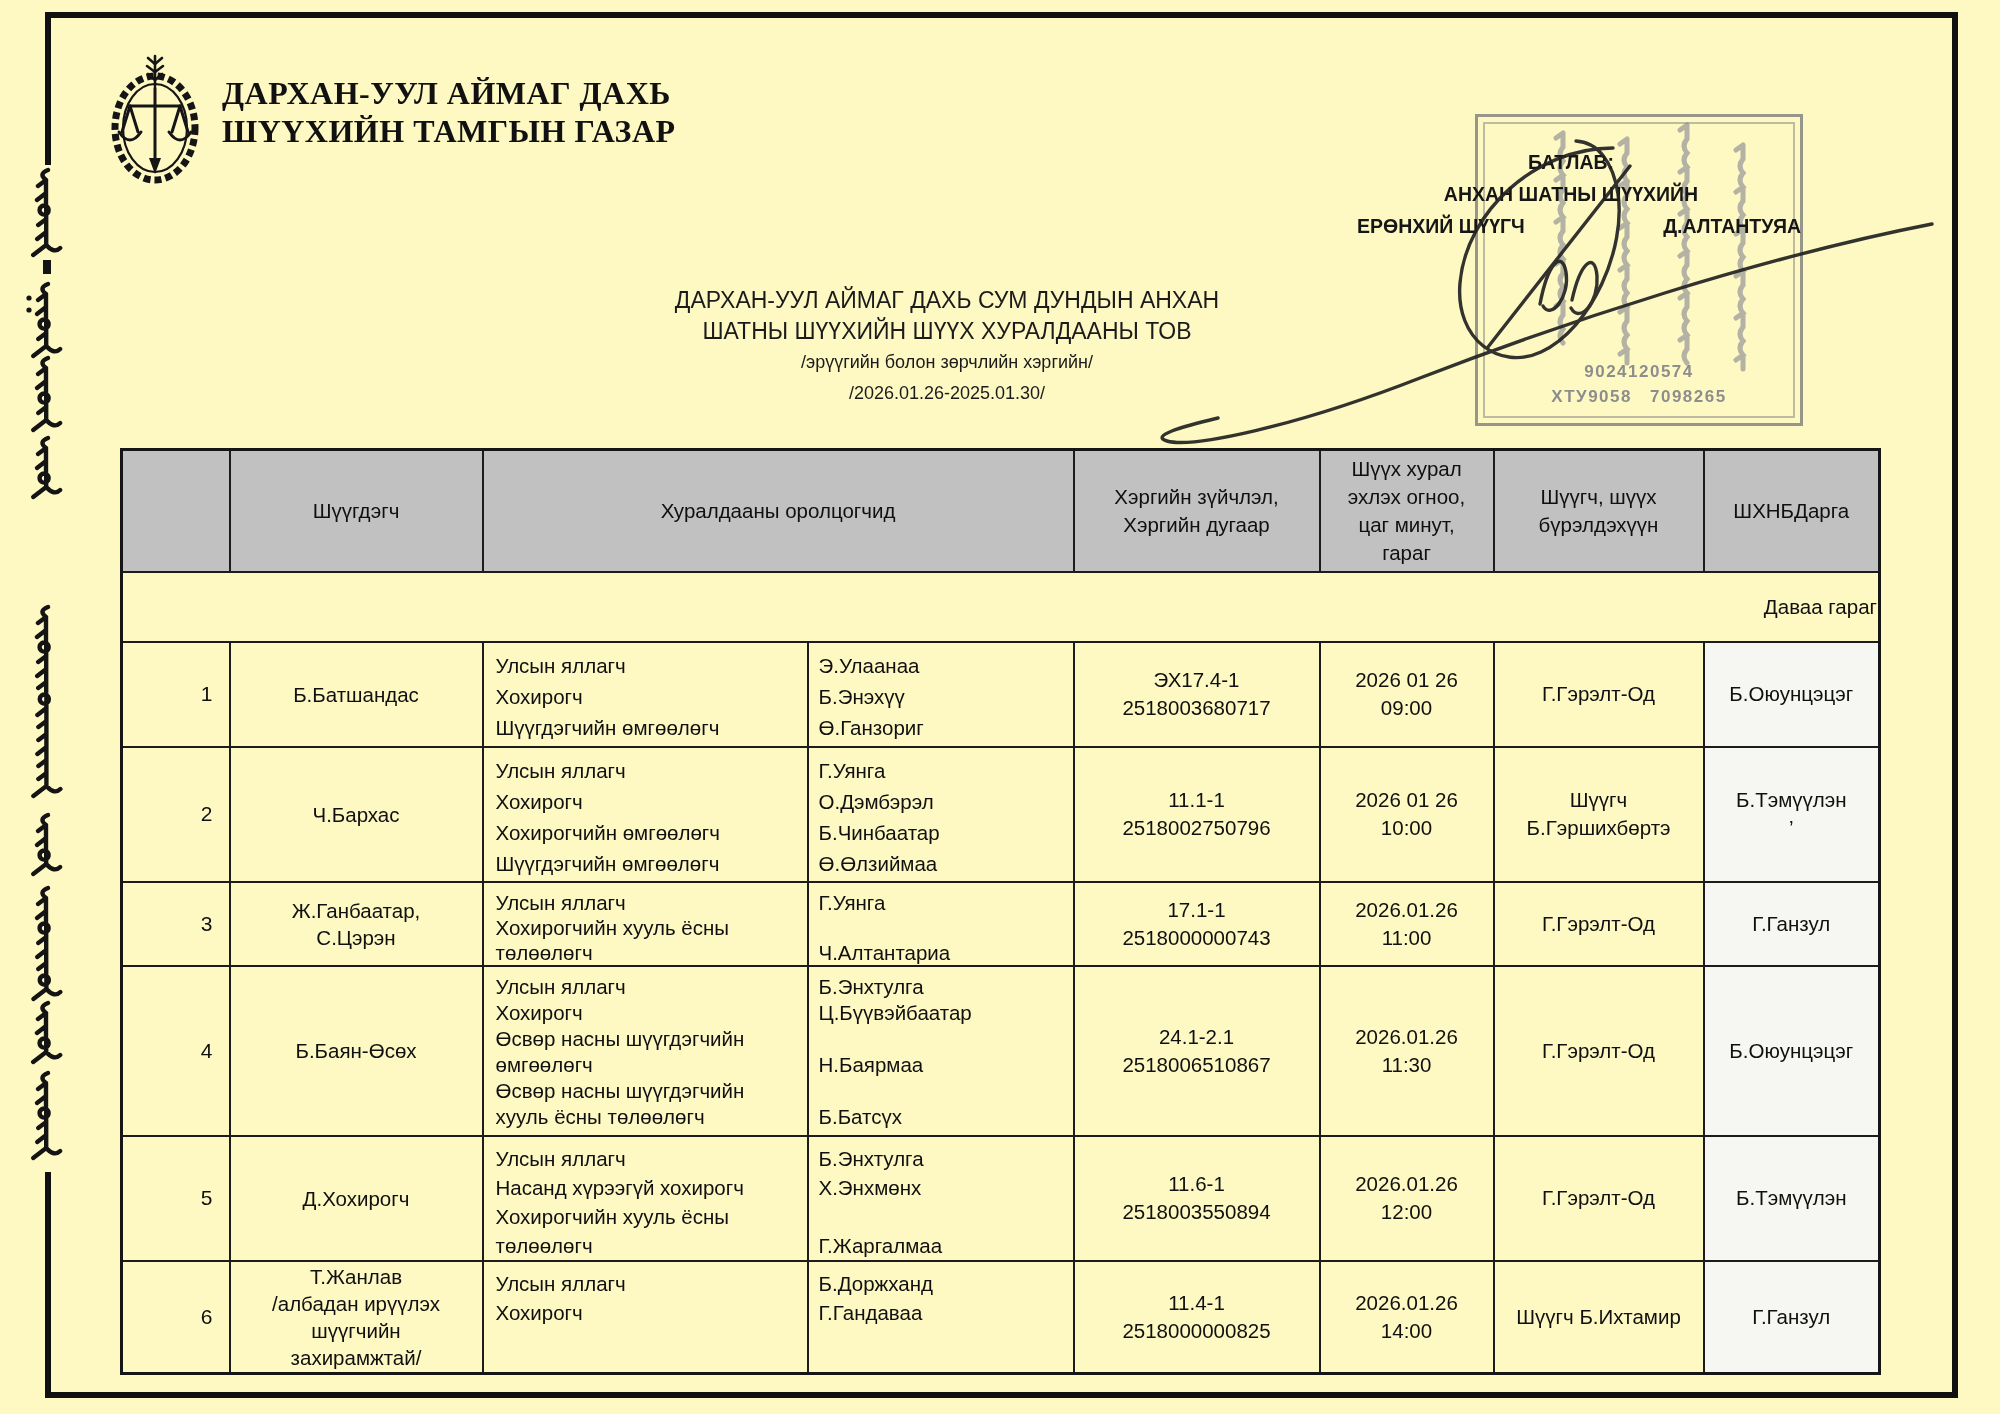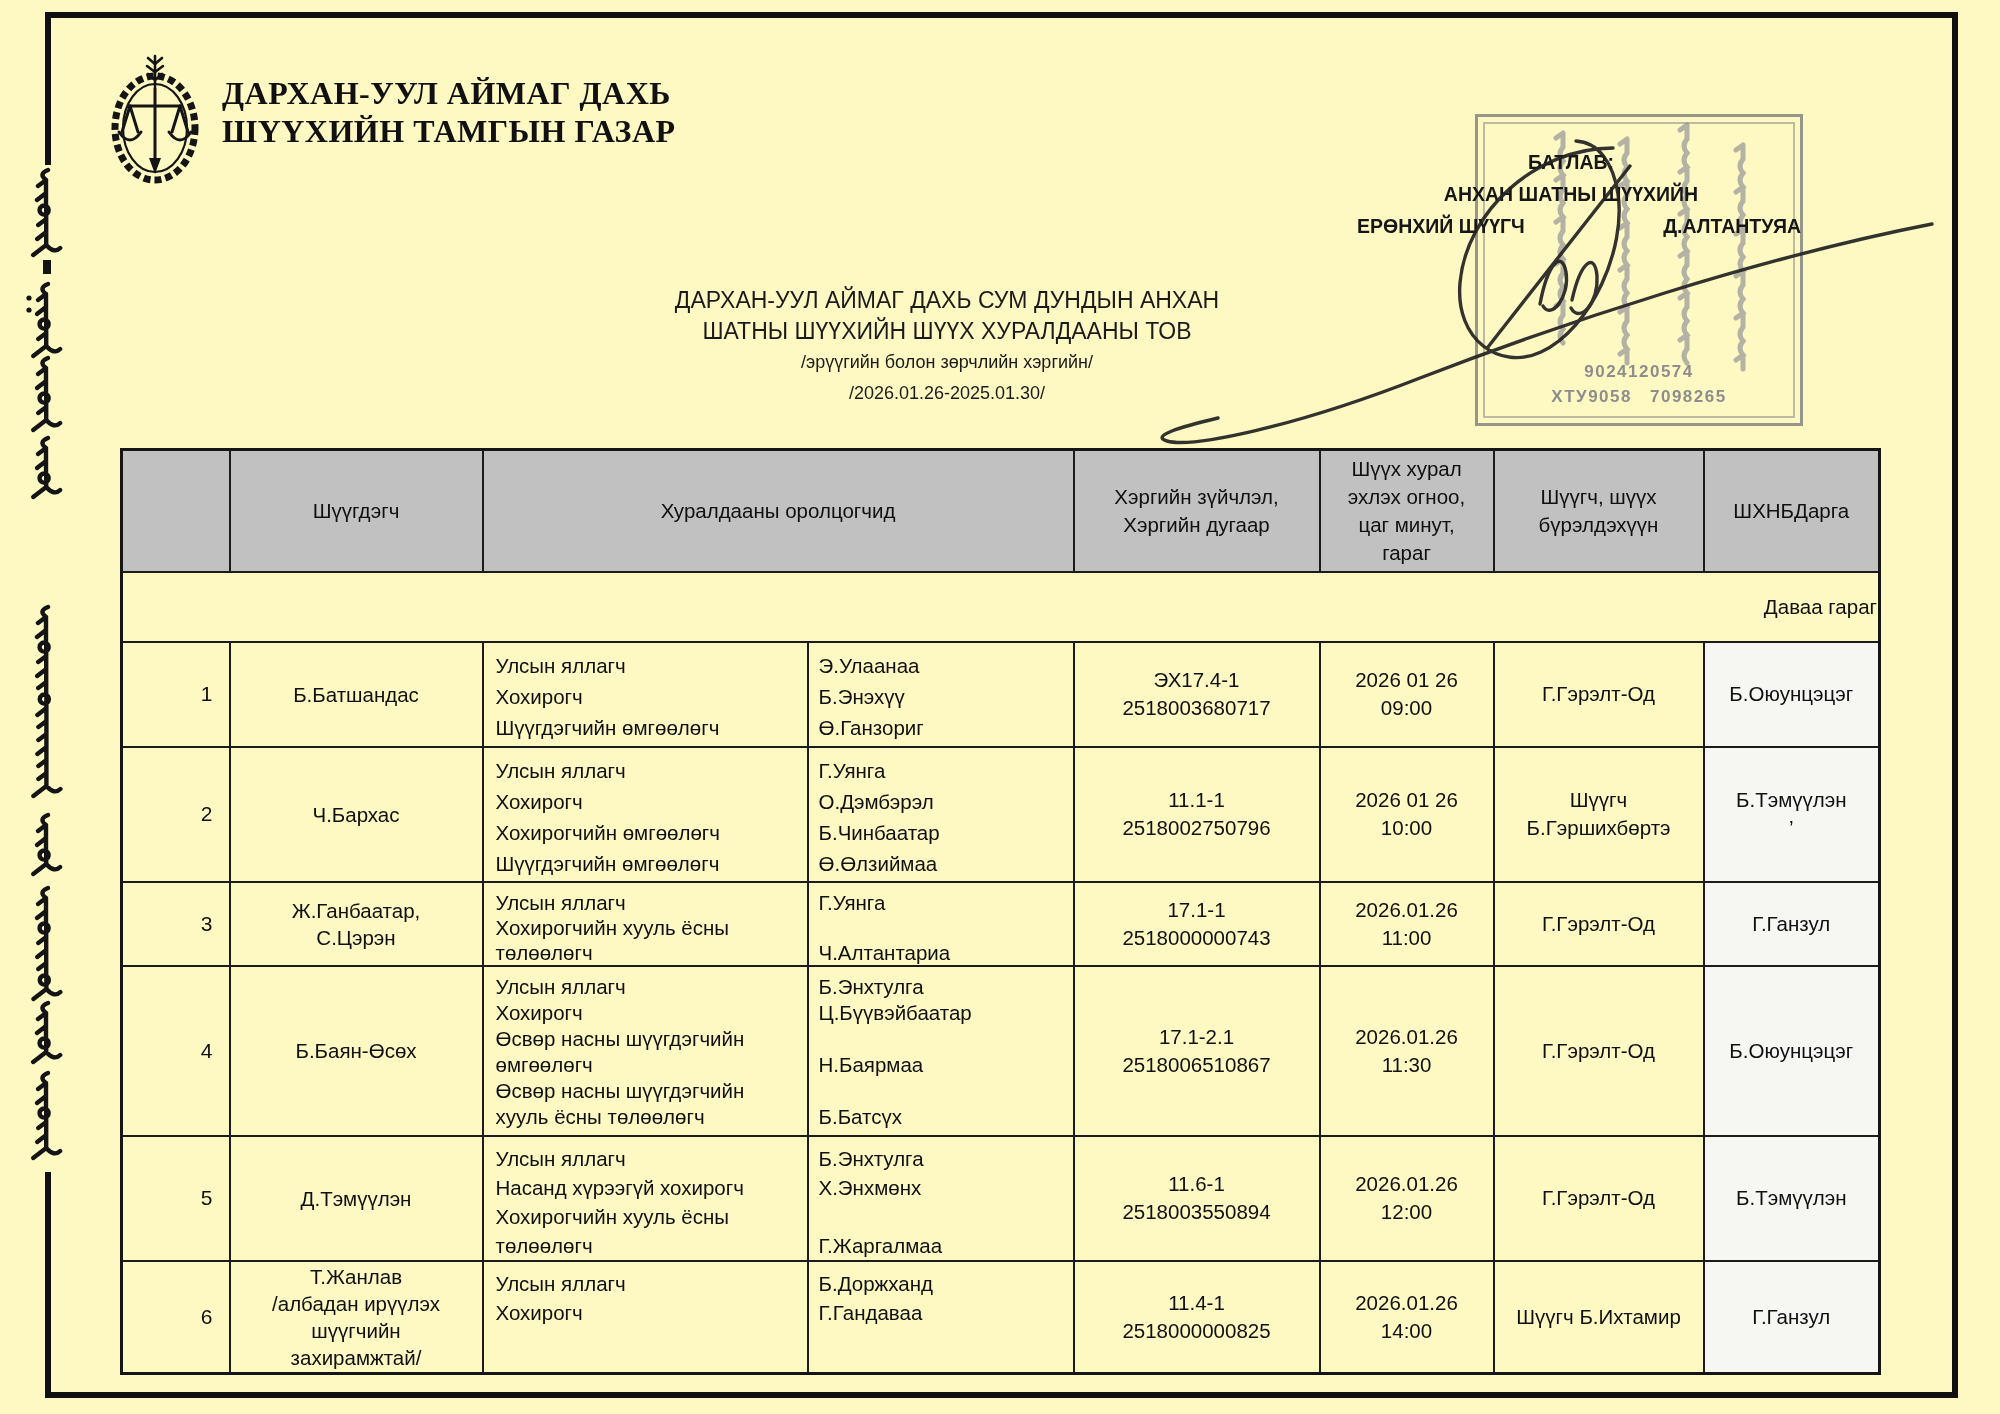--- a/index.html
+++ b/index.html
@@ -241,30 +241,30 @@
 Өсвөр насны шүүгдэгчийн
 өмгөөлөгч
 Өсвөр насны шүүгдэгчийн
 хууль ёсны төлөөлөгч</td>
           <td class="c-names" style="line-height: 26px;">Б.Энхтулга
 Ц.Бүүвэйбаатар
 
 Н.Баярмаа
 
 Б.Батсүх</td>
-          <td class="c-case">17.1-2.1
+          <td class="c-case">24.1-2.1
 2518006510867</td>
           <td class="c-date">2026.01.26
 11:30</td>
           <td class="c-judge">Г.Гэрэлт-Од</td>
           <td class="c-clerk">Б.Оюунцэцэг</td>
         </tr>
         <tr style="height: 125px;">
           <td class="c-no">5</td>
-          <td class="c-def">Д.Тэмүүлэн</td>
+          <td class="c-def">Д.Хохирогч</td>
           <td class="c-roles" style="line-height: 29px;">Улсын яллагч
 Насанд хүрээгүй хохирогч
 Хохирогчийн хууль ёсны
 төлөөлөгч</td>
           <td class="c-names" style="line-height: 29px;">Б.Энхтулга
 Х.Энхмөнх
 
 Г.Жаргалмаа</td>
           <td class="c-case">11.6-1
 2518003550894</td>

